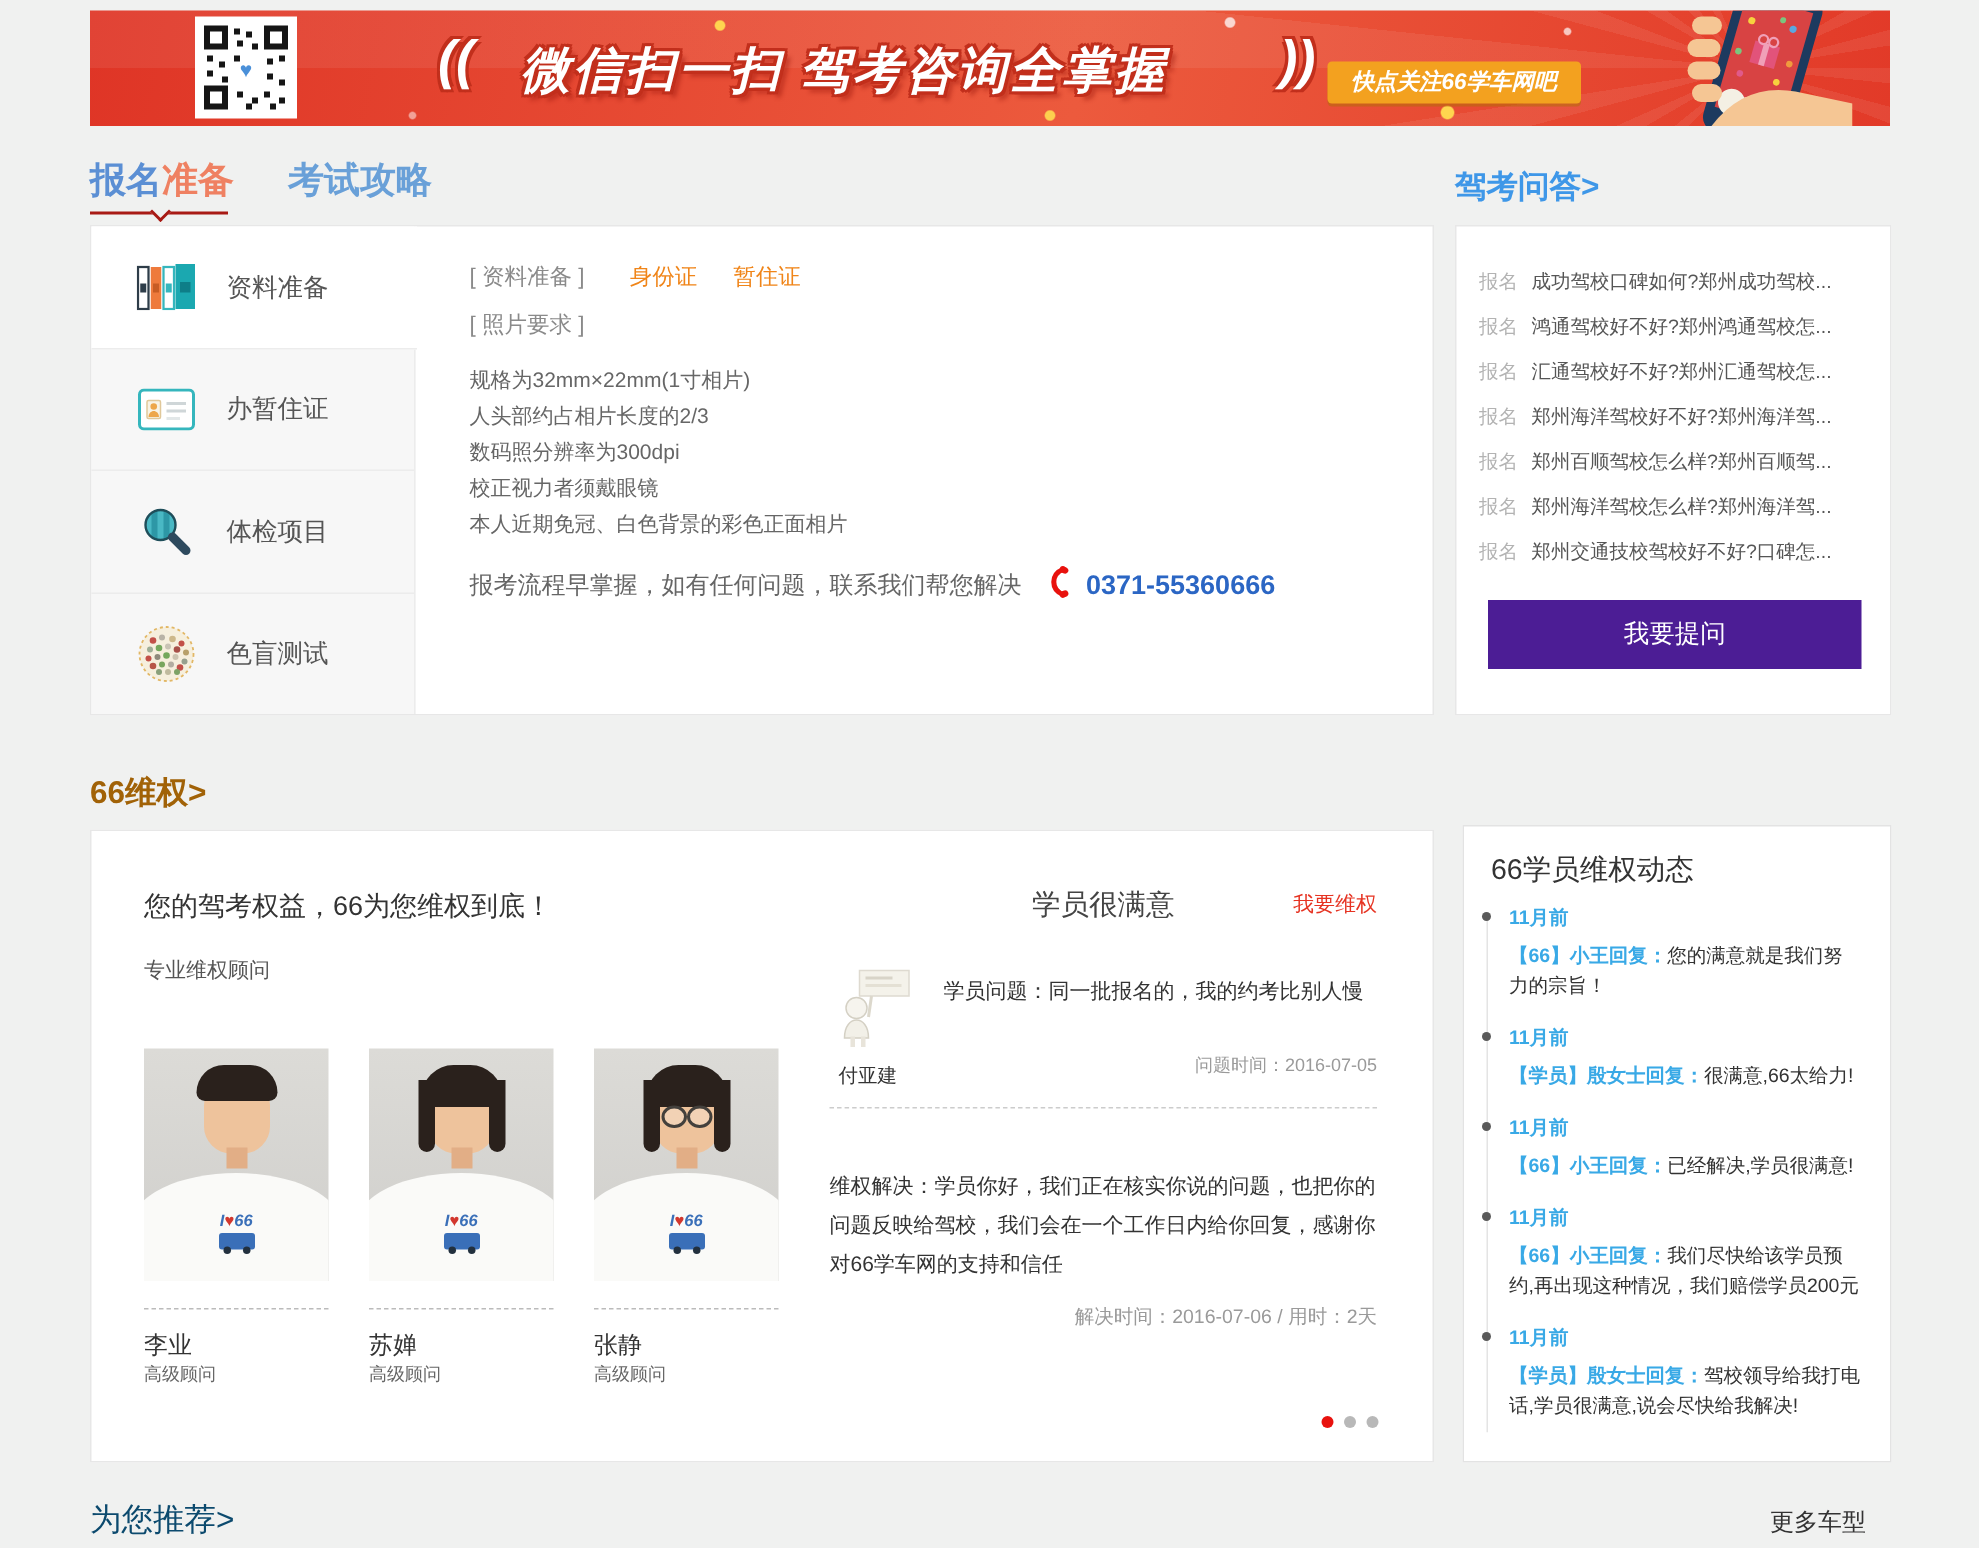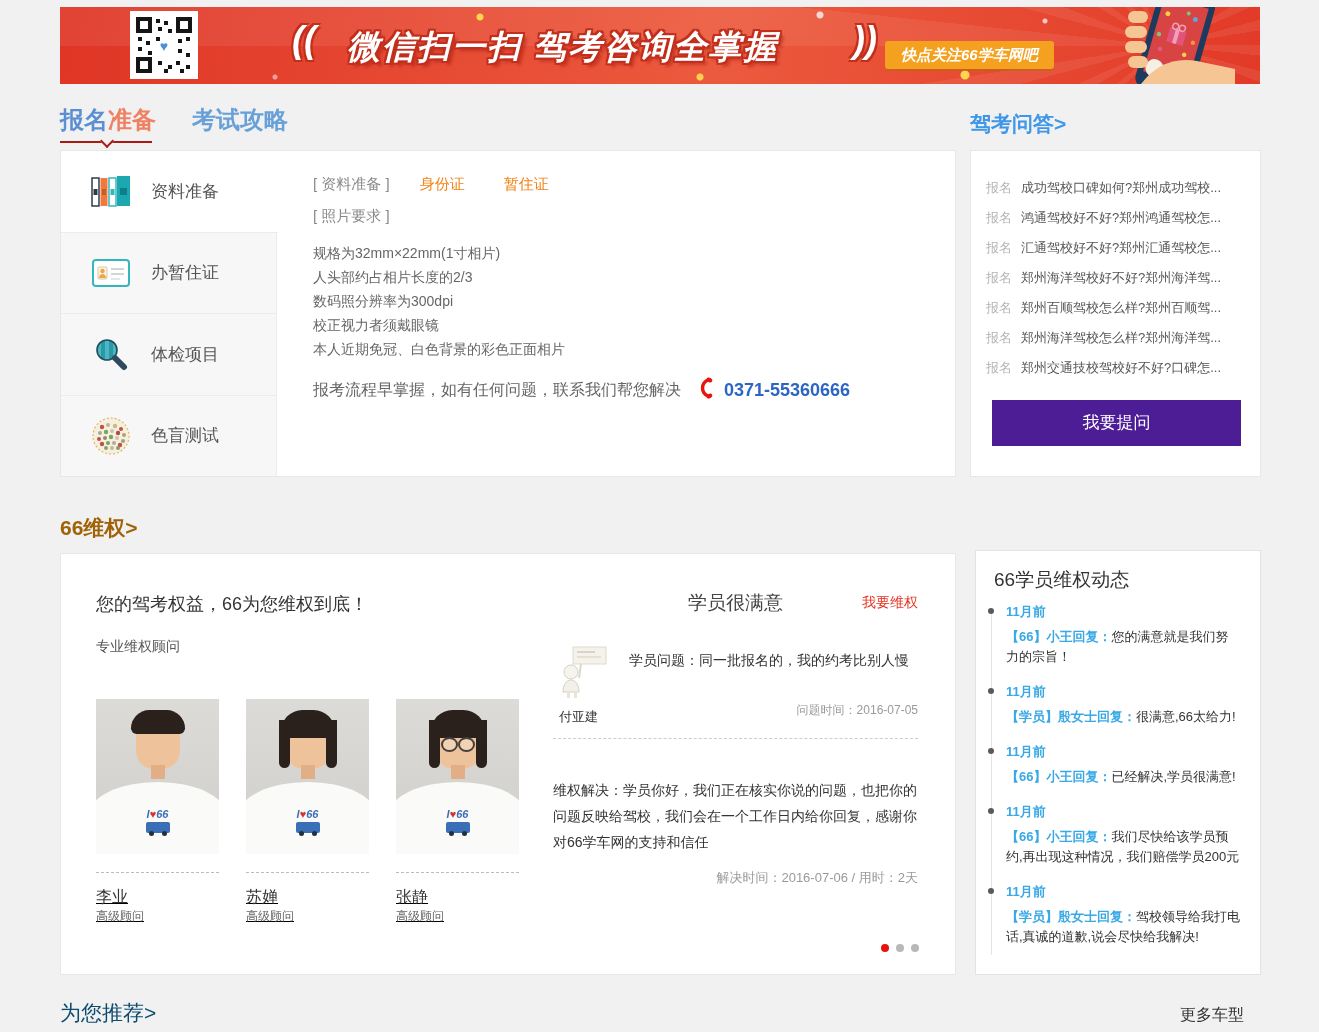--- a/index.html
+++ b/index.html
@@ -48,21 +48,21 @@
   .sidebar { position:absolute; left:0; top:0; bottom:0; width:216px; background:#f7f7f7; border-right:1px solid #ececec; display:flex; flex-direction:column; }
   .side-item { flex:1; display:flex; align-items:center; padding-left:30px; gap:20px; border-bottom:1px solid #ececec; cursor:pointer; position:relative; }
   .side-item:last-child { border-bottom:none; }
   .side-item.active { background:#fff; width:217px; z-index:2; }
   .side-icon { width:40px; display:flex; justify-content:center; }
   .side-label { font-size:17px; color:#555; }
 
   .prep-content { position:absolute; left:216px; top:0; right:0; bottom:0; padding:24px 0 18px 36px; }
   .mat-row { font-size:15px; margin-bottom:13px; }
   .mat-label, .photo-label { color:#8a8a8a; }
-  .mat-links { display:inline-flex; gap:39px; margin-left:26px; }
+  .mat-links { display:inline-flex; gap:24px; margin-left:26px; }
   .mat-link { color:#f08519; cursor:pointer; }
   .photo-row { font-size:15px; margin-bottom:15px; }
   .req-line { font-size:14px; color:#666; line-height:24px; }
   .contact-row { margin-top:15px; display:flex; align-items:center; gap:10px; font-size:16px; color:#666; }
   .phone-icon { margin-left:6px; }
   .phone-number { font-size:18px; font-weight:bold; color:#2b66c4; cursor:pointer; }
 
   
   .qa-heading { position:absolute; left:970px; top:110px; font-size:21px; font-weight:bold; color:#3e97e8; cursor:pointer; }
   .qa-box { position:absolute; left:970px; top:150px; width:291px; height:327px; background:#fff; border:1px solid #e7e7e7; }
@@ -72,21 +72,21 @@
   .qa-text { color:#555; overflow:hidden; }
   .ask-btn { position:absolute; left:21px; top:249px; width:249px; height:46px; background:#4c1d95; color:#fff;
     font-size:17px; text-align:center; line-height:46px; cursor:pointer; }
 
   
   .wq-heading { position:absolute; left:60px; top:514px; font-size:21px; font-weight:bold; color:#a16207; cursor:pointer; }
   .wq-box { position:absolute; left:60px; top:553px; width:896px; height:422px; background:#fff; border:1px solid #e7e7e7; }
   .promo-title { position:absolute; left:35px; top:38px; font-size:18px; color:#333; }
   .promo-sub { position:absolute; left:35px; top:84px; font-size:14px; color:#555; }
   .consultants { position:absolute; left:35px; top:145px; display:flex; gap:27px; }
-  .c-card { width:123px;text-decoration:underline; }
+  .c-card { width:123px; }
   .c-photo { width:123px; height:155px; position:relative; overflow:hidden; background:linear-gradient(#dcdbd7,#cfcecb); }
   .c-head { position:absolute; top:16px; left:50%; transform:translateX(-50%); width:44px; height:54px; background:#eec39c; border-radius:22px 22px 18px 18px; }
   .c-hair { position:absolute; top:-5px; left:-5px; width:54px; height:24px; background:#2a211c; border-radius:26px 26px 8px 8px; }
   .c-card.female .c-hair { height:28px; }
   .c-card.female .c-hair::before, .c-card.female .c-hair::after { content:''; position:absolute; top:10px; width:11px; height:48px; background:#2a211c; border-radius:0 0 6px 6px; }
   .c-card.female .c-hair::before { left:-2px; } .c-card.female .c-hair::after { right:-2px; }
   .c-glasses { position:absolute; top:22px; left:50%; transform:translateX(-50%); width:40px; height:12px; display:none; }
   .c-card.glasses .c-glasses { display:block; }
   .c-glasses::before, .c-glasses::after { content:''; position:absolute; top:0; width:13px; height:11px; border:2px solid #43403c; border-radius:50%; background:rgba(255,255,255,.25); }
   .c-glasses::before { left:3px; } .c-glasses::after { right:3px; }
@@ -463,21 +463,21 @@
         <div class="tl-item">
         <div class="tl-time">11月前</div>
         <div class="tl-text"><span class="tl-author">【66】小王回复：</span><span>已经解决,学员很满意!</span></div>
       </div>
         <div class="tl-item">
         <div class="tl-time">11月前</div>
         <div class="tl-text"><span class="tl-author">【66】小王回复：</span><span>我们尽快给该学员预约,再出现这种情况，我们赔偿学员200元</span></div>
       </div>
         <div class="tl-item">
         <div class="tl-time">11月前</div>
-        <div class="tl-text"><span class="tl-author">【学员】殷女士回复：</span><span>驾校领导给我打电话,真诚的道歉,说会尽快给我解决!</span></div>
+        <div class="tl-text"><span class="tl-author">【学员】殷女士回复：</span><span>驾校领导给我打电话,学员很满意,说会尽快给我解决!</span></div>
       </div>
       </div>
   </div>
 
   <div class="rec-heading">为您推荐&gt;</div>
   <div class="more-link">更多车型</div>
 
 </div>
 
 </body></html>

